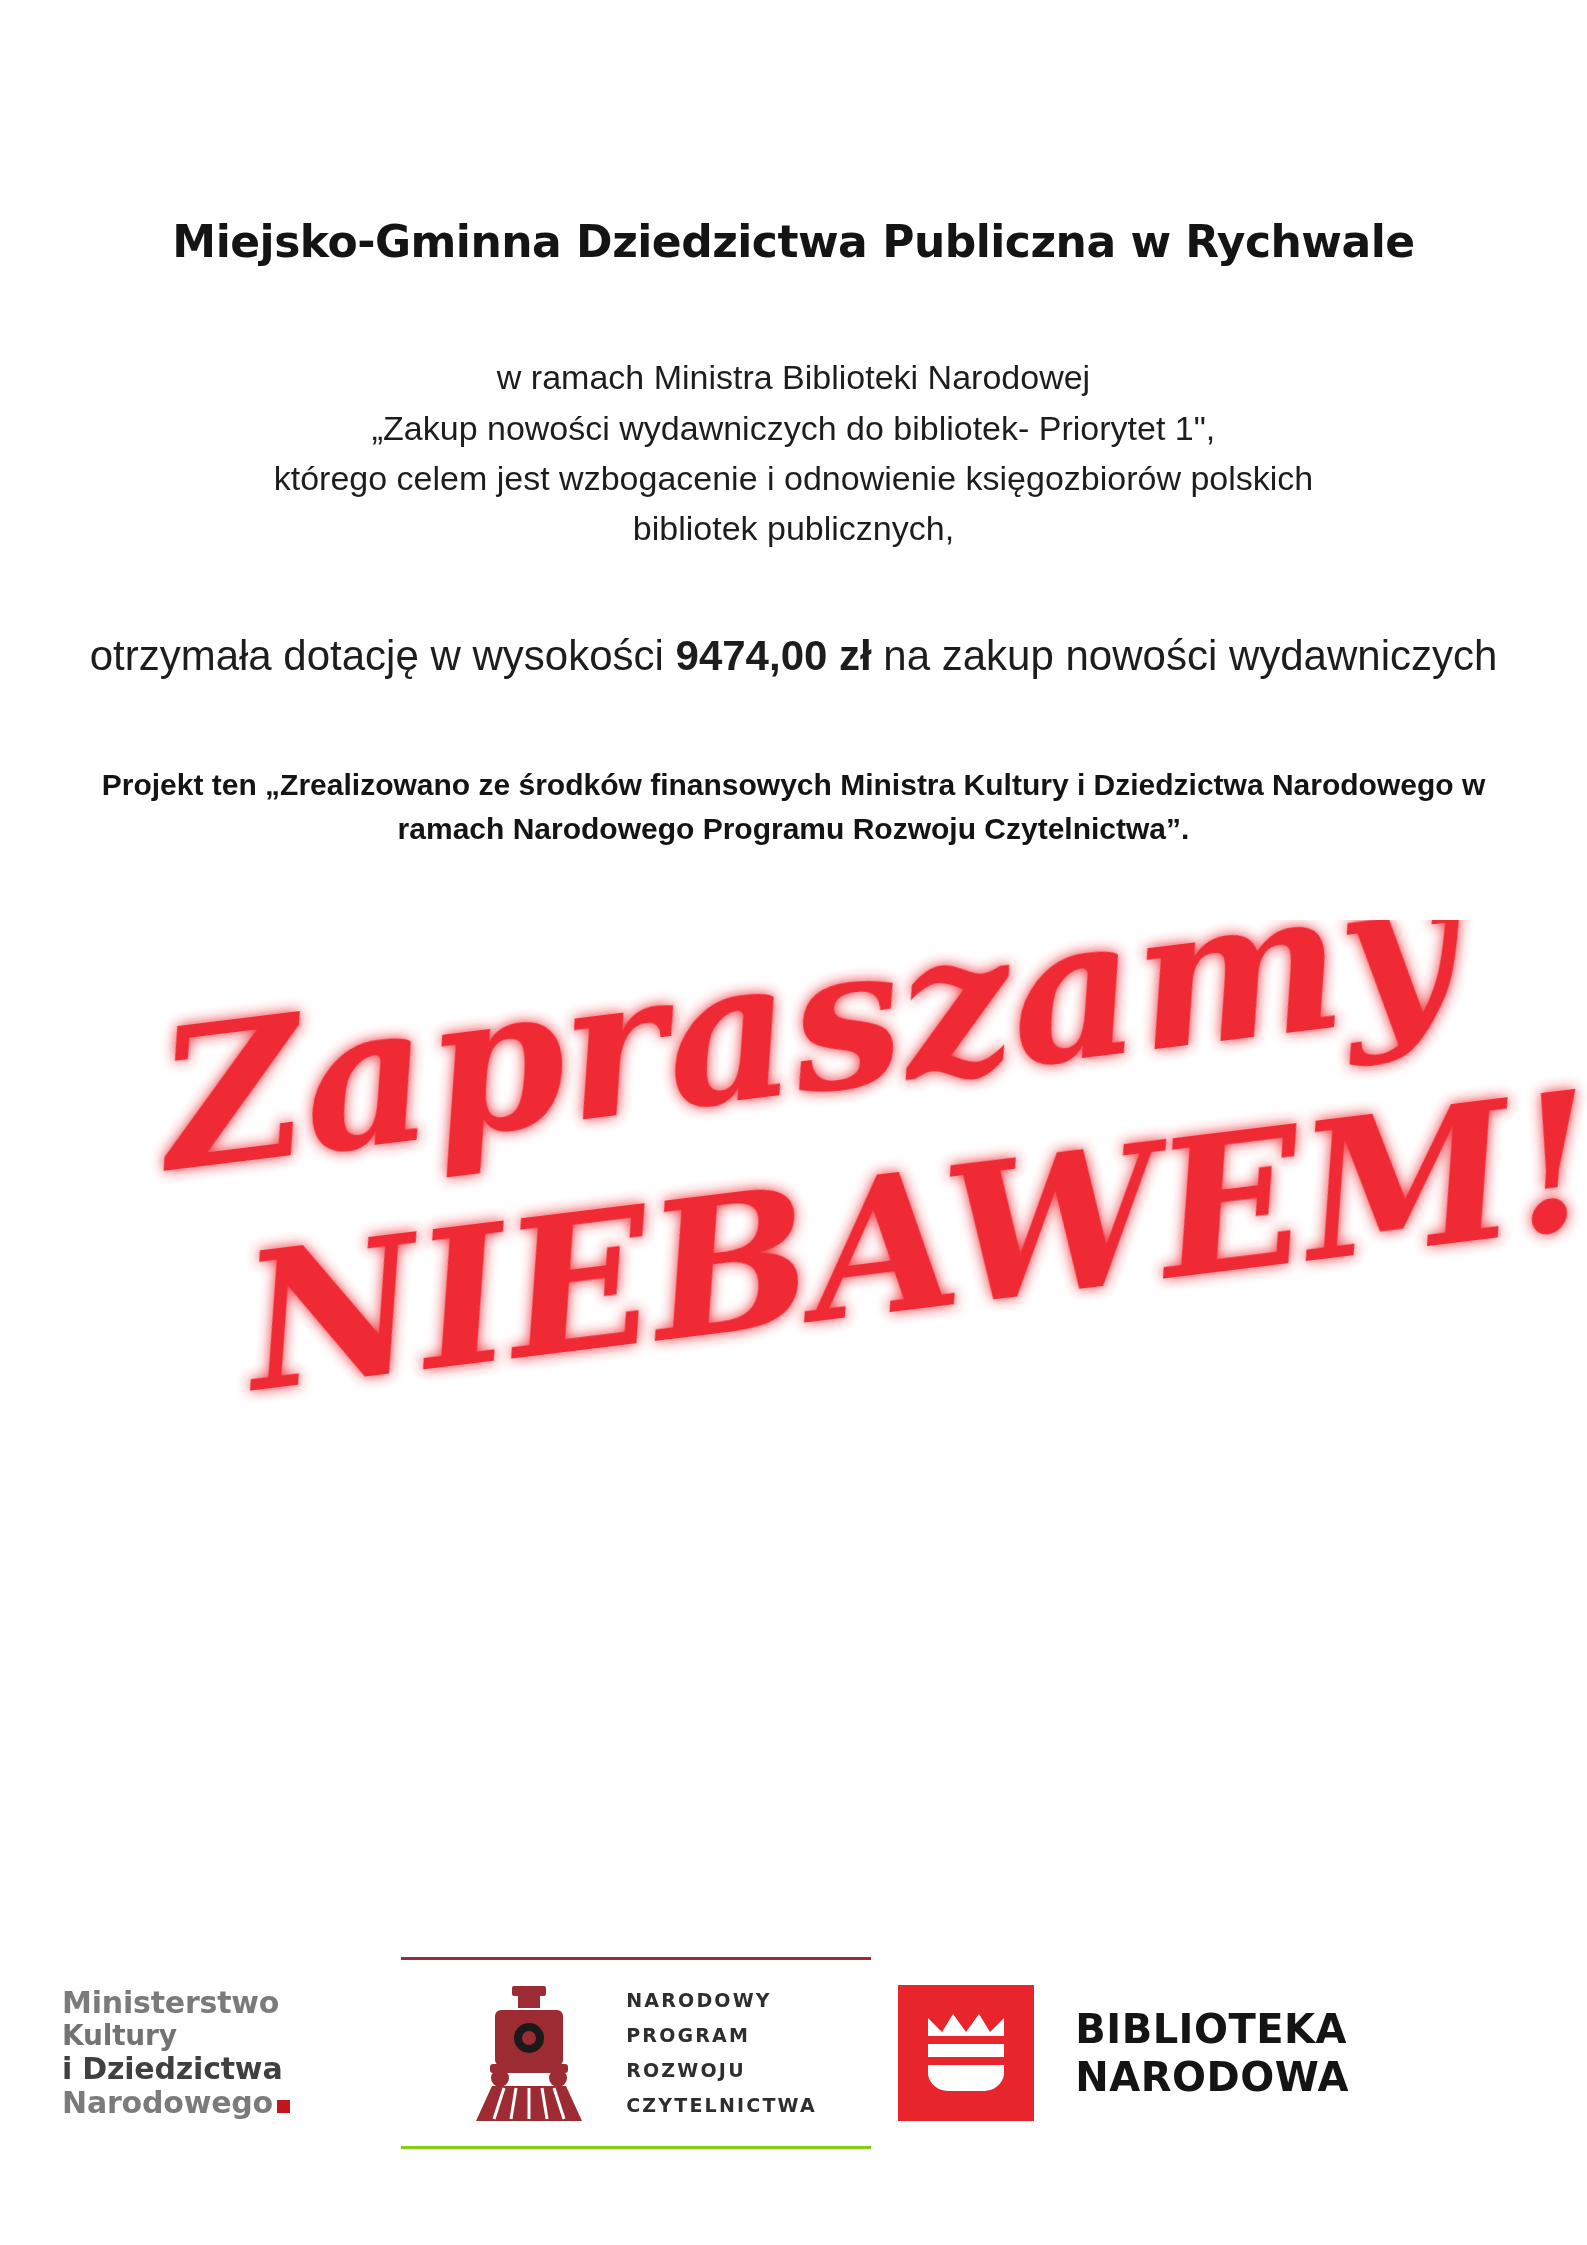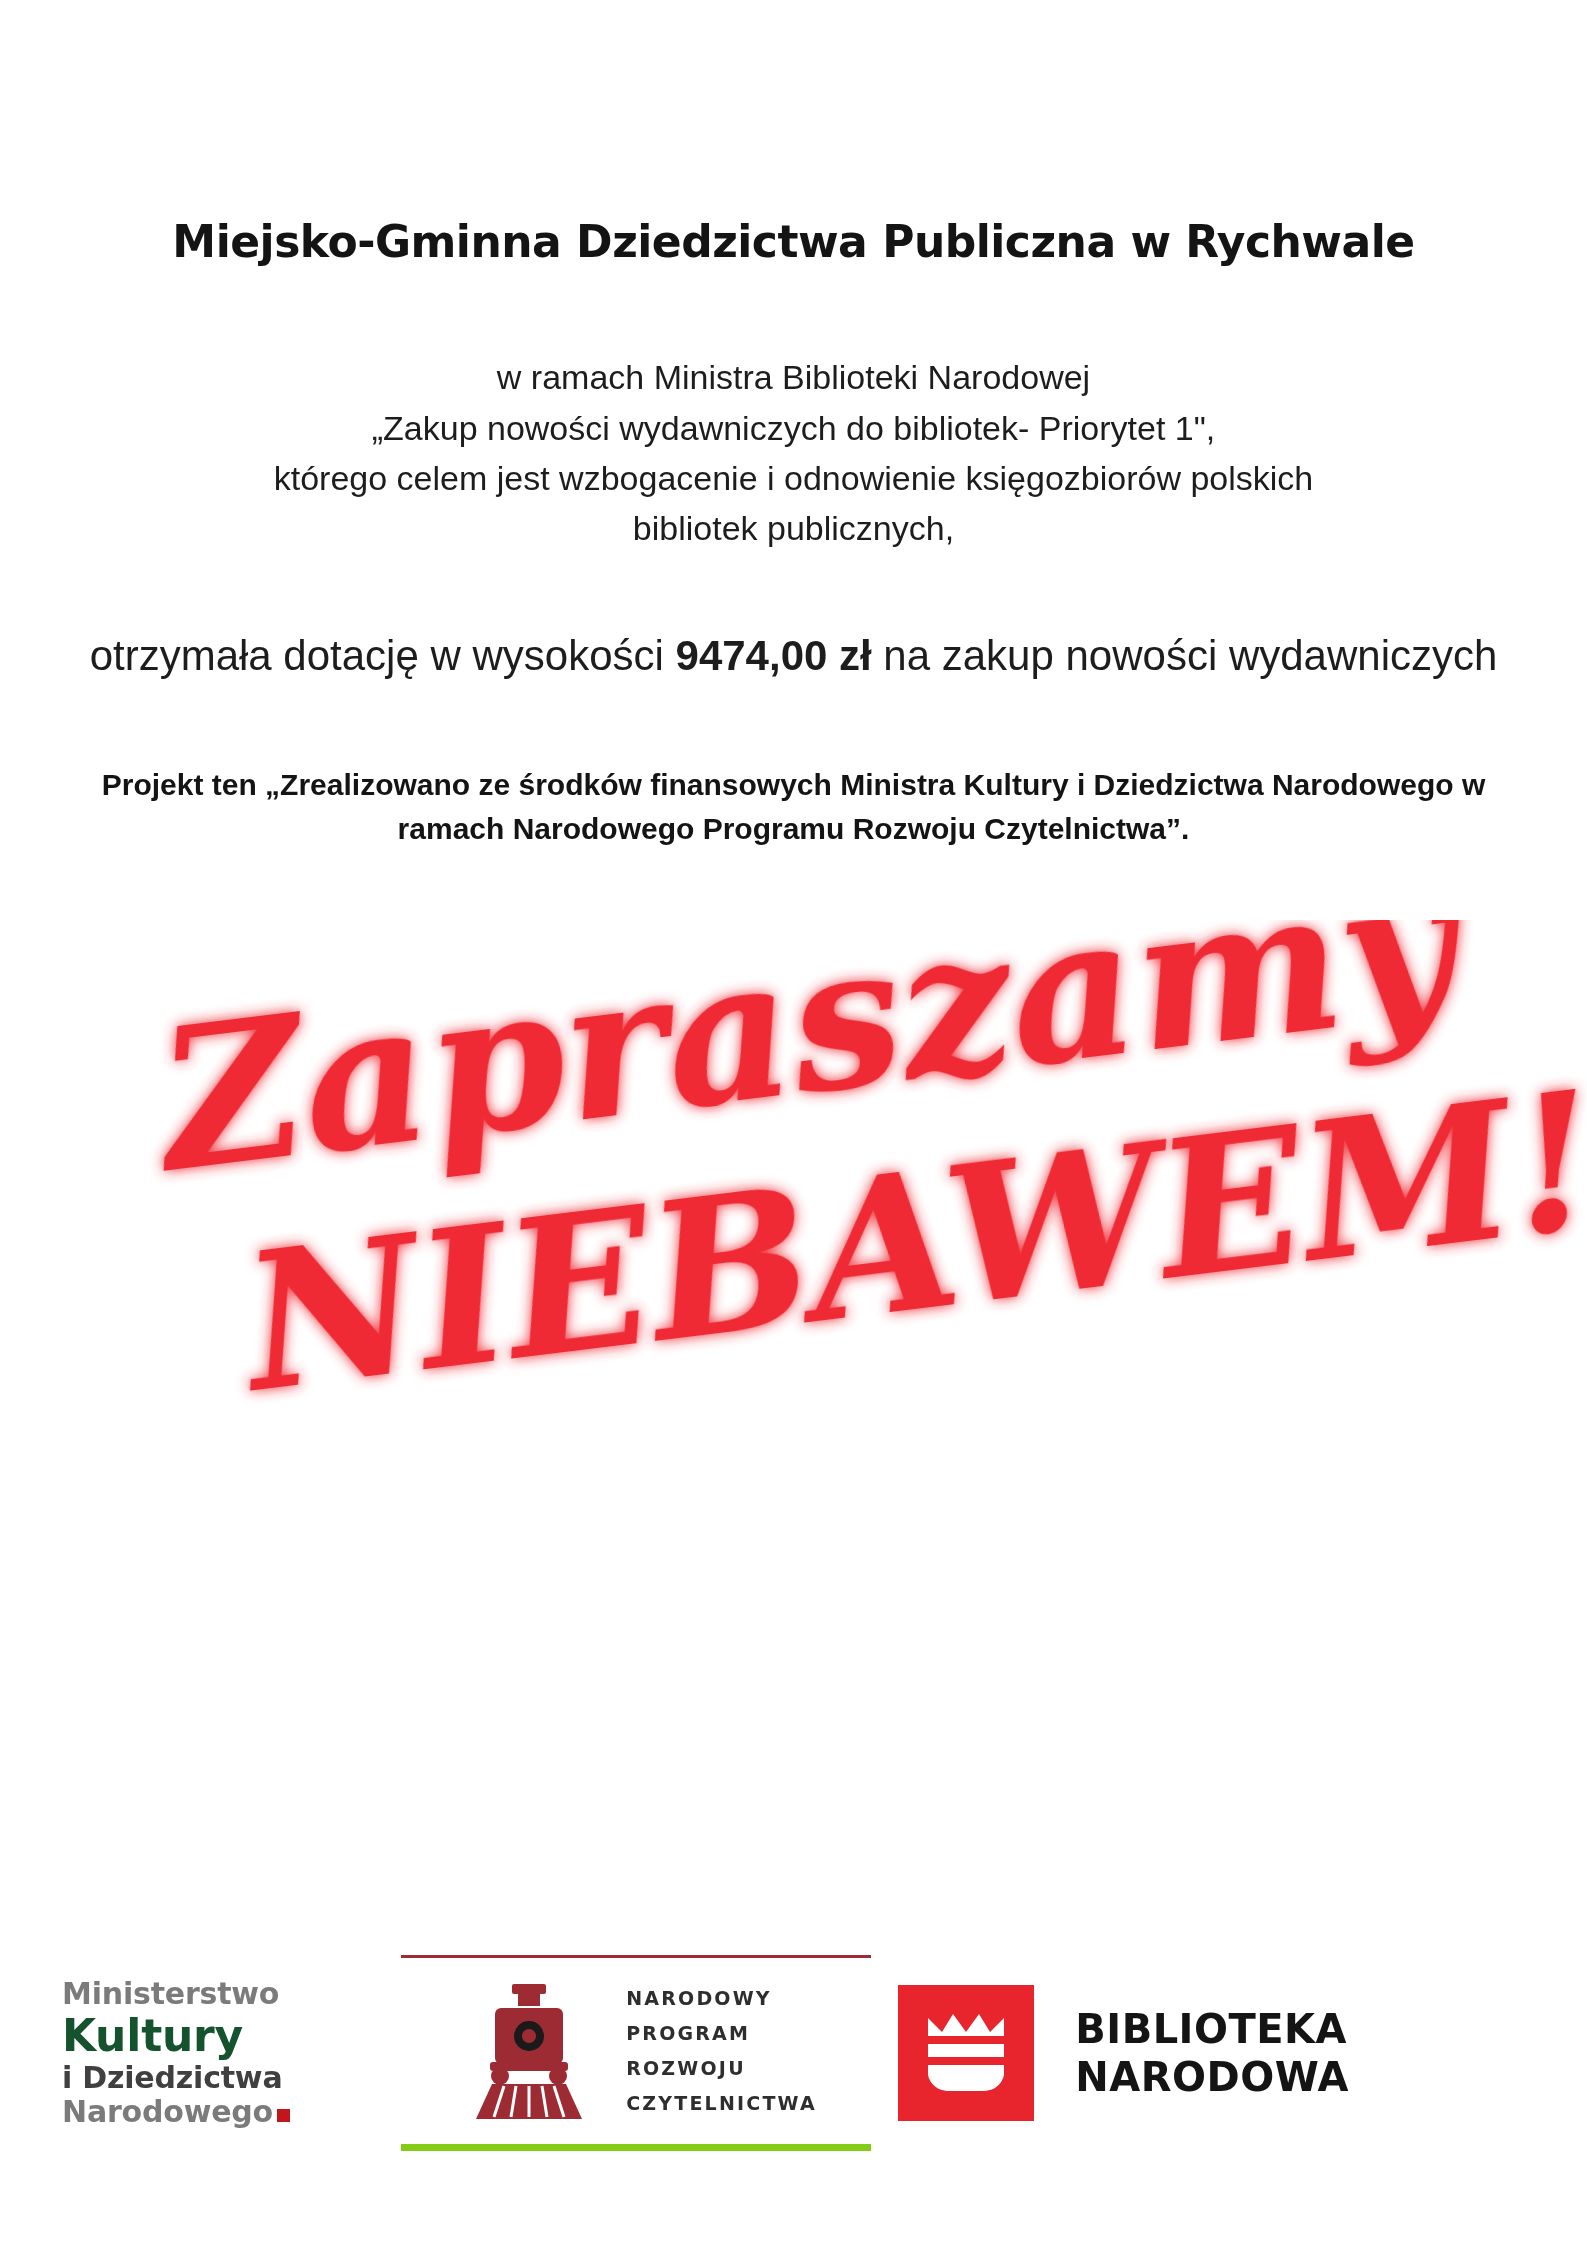--- a/index.html
+++ b/index.html
@@ -104,37 +104,37 @@
   
   .mkidn {
     width: 330px;
     line-height: 1.14;
     font-family: "DejaVu Sans", sans-serif;
     font-weight: 700;
     font-size: 30px;
     letter-spacing: -0.2px;
   }
   .mkidn .l1 { color: #7b7b7b; }
-  .mkidn .l2 { color: #14532d; font-size: 44px; }
+  .mkidn .l2 { color: #737373; font-size: 28px; }
   .mkidn .l3 { color: #404040; }
   .mkidn .l4 { color: #7b7b7b; }
   .mkidn .dot {
     display: inline-block;
     width: 13px;
     height: 13px;
     background: #c3161c;
     margin-left: 4px;
     vertical-align: baseline;
   }
 
   
   .nprcz {
     width: 470px;
     border-top: 3px solid #9d2b33;
-    border-bottom: 7px solid #84cc16;
+    border-bottom: 3px solid #84cc16;
     padding: 18px 0;
     display: flex;
     align-items: center;
     gap: 22px;
     justify-content: center;
   }
   .nprcz-text {
     font-family: "DejaVu Sans", sans-serif;
     font-size: 19px;
     font-weight: 600;

